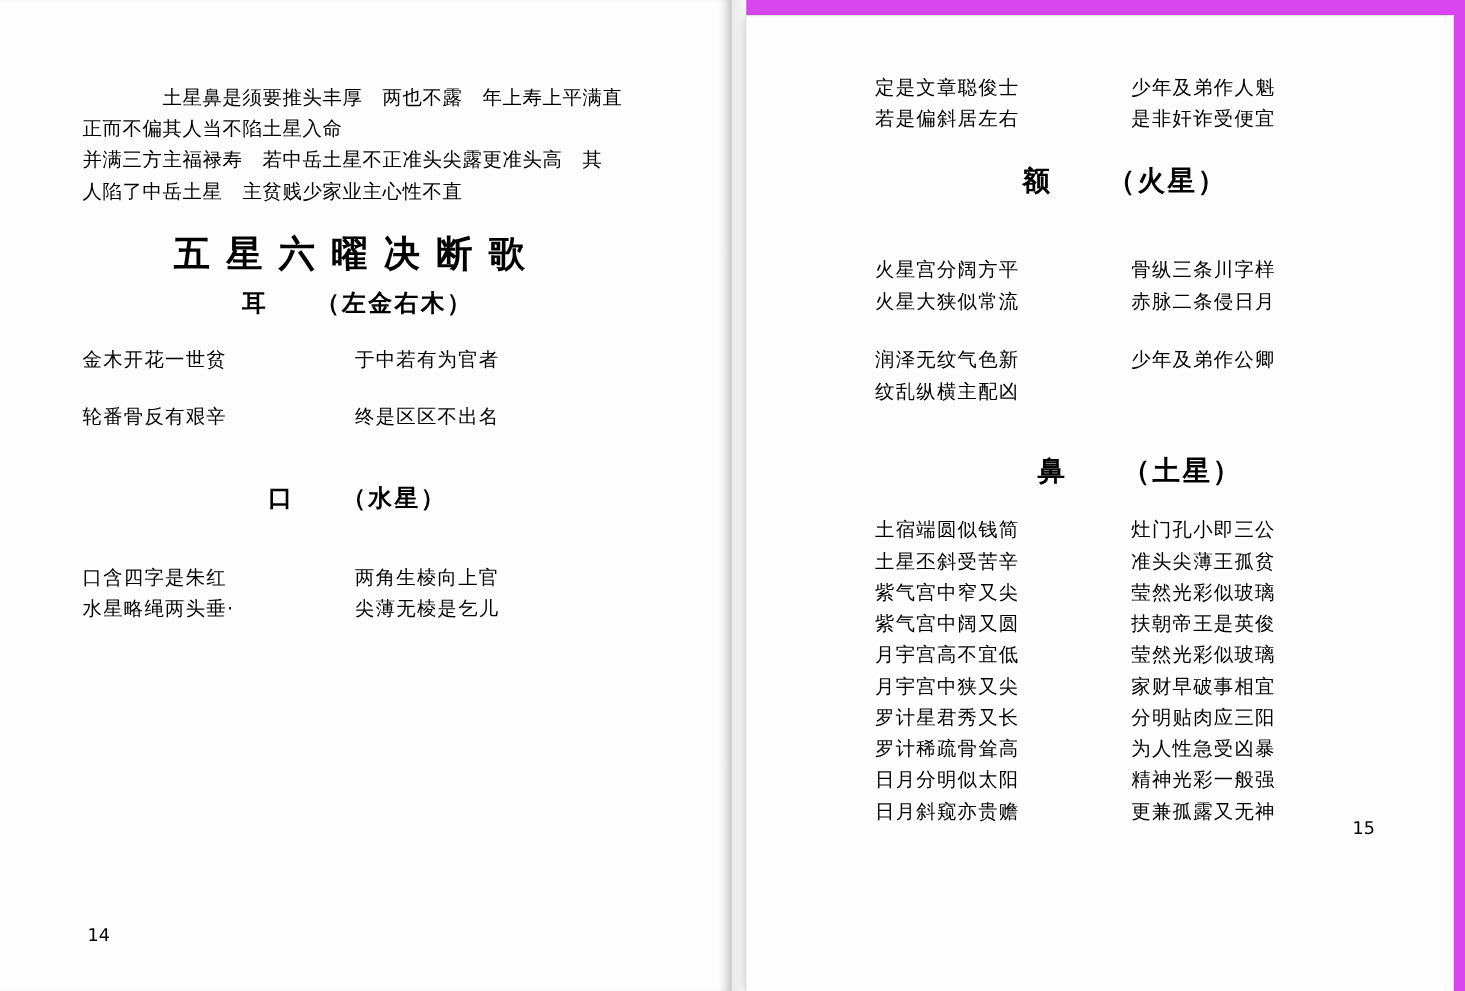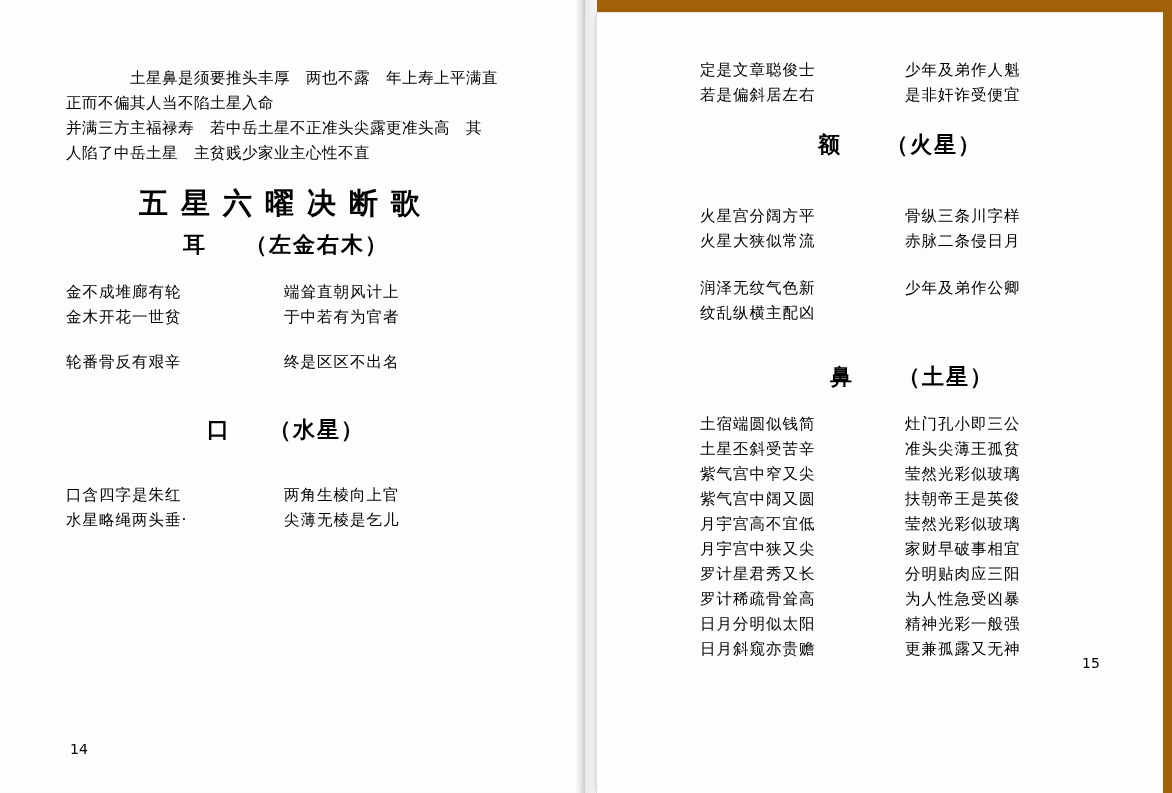--- a/index.html
+++ b/index.html
@@ -4,21 +4,21 @@
 <style>
   html, body {
     margin: 0;
     padding: 0;
     background: #ffffff;
   }
   .page {
     position: relative;
     width: 1172px;
     height: 793px;
-    background: #a16207;
+    background: #d946ef;
     font-family: "DejaVu Sans", "Liberation Sans", sans-serif;
     color: #000000;
     overflow: hidden;
   }
   
   .sheet-left {
     position: absolute;
     left: 0px;
     top: 0px;
     width: 585px;
@@ -75,21 +75,21 @@
     font-family: "DejaVu Serif", "Liberation Serif", serif;
     font-weight: bold;
     font-size: 29px;
     letter-spacing: 13px;
     text-align: center;
     margin: 18px 0 4px 0;
   }
   .section-head {
     font-family: "DejaVu Serif", "Liberation Serif", serif;
     font-weight: bold;
-    font-size: 22px;
+    font-size: 19px;
     text-align: center;
     letter-spacing: 2px;
     margin: 6px 0 0 0;
   }
   .section-head .organ { letter-spacing: 6px; }
   .section-head .paren { margin-left: 34px; letter-spacing: 2px; }
 
   .couplet-block { margin-top: 20px; }
   .couplet-row {
     display: flex;
@@ -137,24 +137,20 @@
 人陷了中岳土星　主贫贱少家业主心性不直</div>
 
     <div class="title-big">五星六曜决断歌</div>
 
     <div class="section-head">
       <span class="organ">耳</span><span class="paren">（左金右木）</span>
     </div>
 
     <div class="couplet-block">
       <div class="couplet-row">
-        <span class="c1">金不成堆廊有轮</span>
-        <span class="c2">端耸直朝风计上</span>
-      </div>
-      <div class="couplet-row">
         <span class="c1">金木开花一世贫</span>
         <span class="c2">于中若有为官者</span>
       </div>
     </div>
 
     <div class="couplet-block">
       <div class="couplet-row">
         <span class="c1">轮番骨反有艰辛</span>
         <span class="c2">终是区区不出名</span>
       </div>

